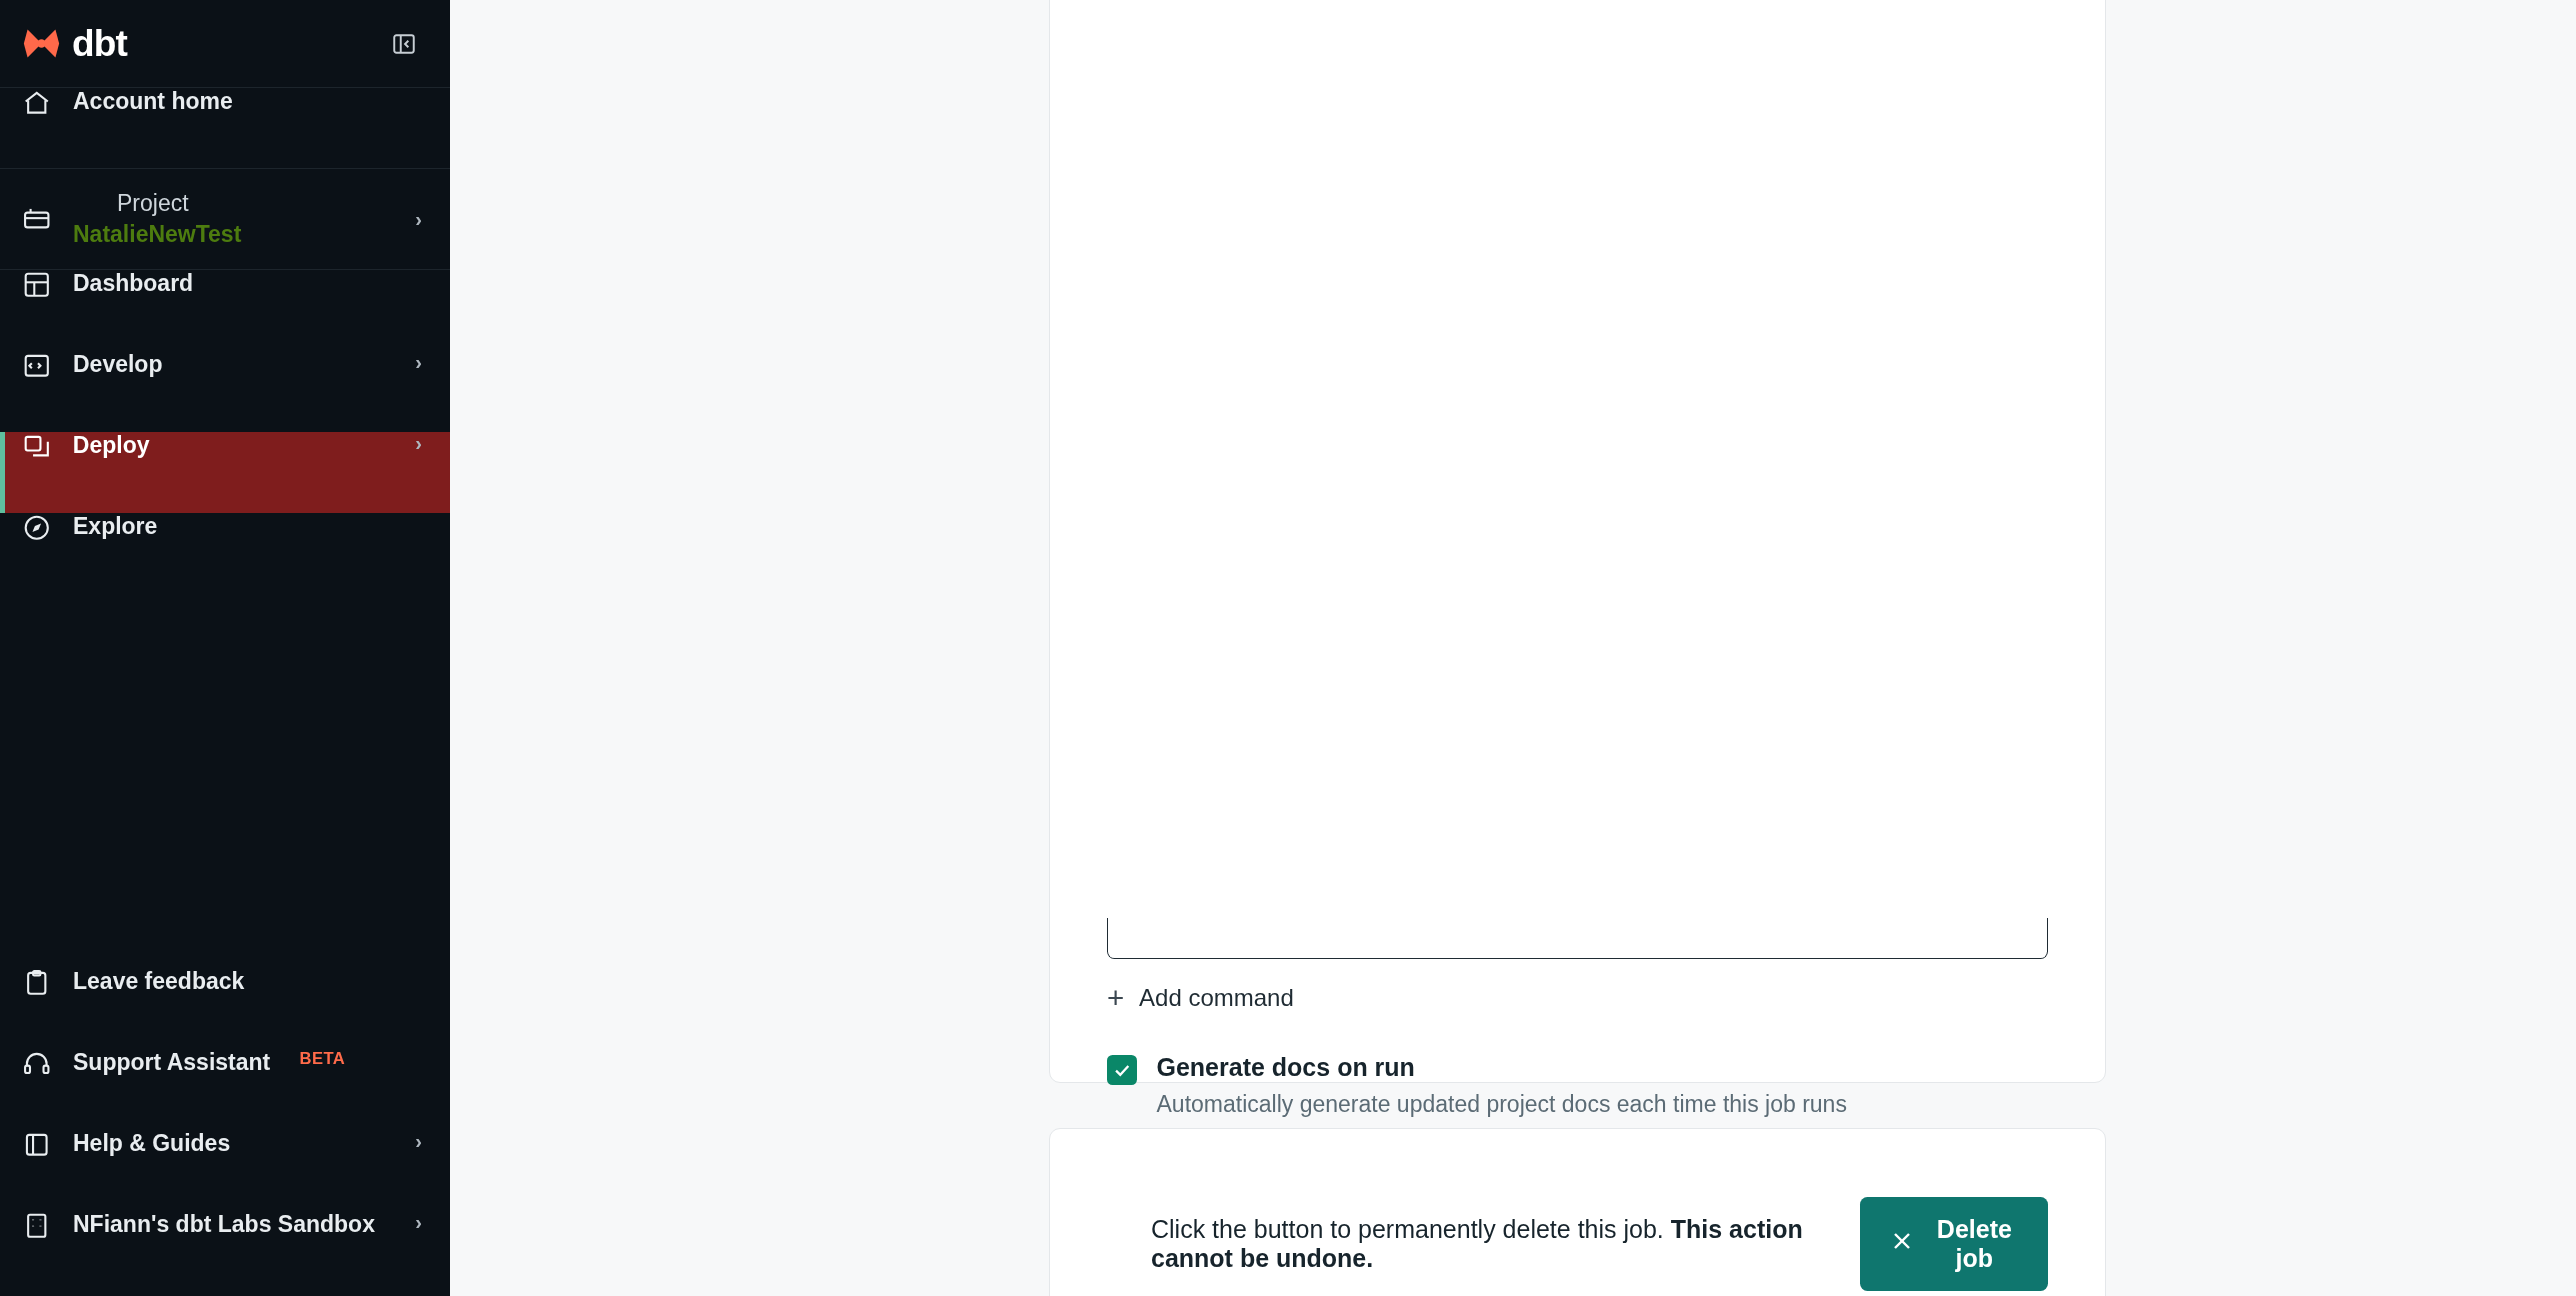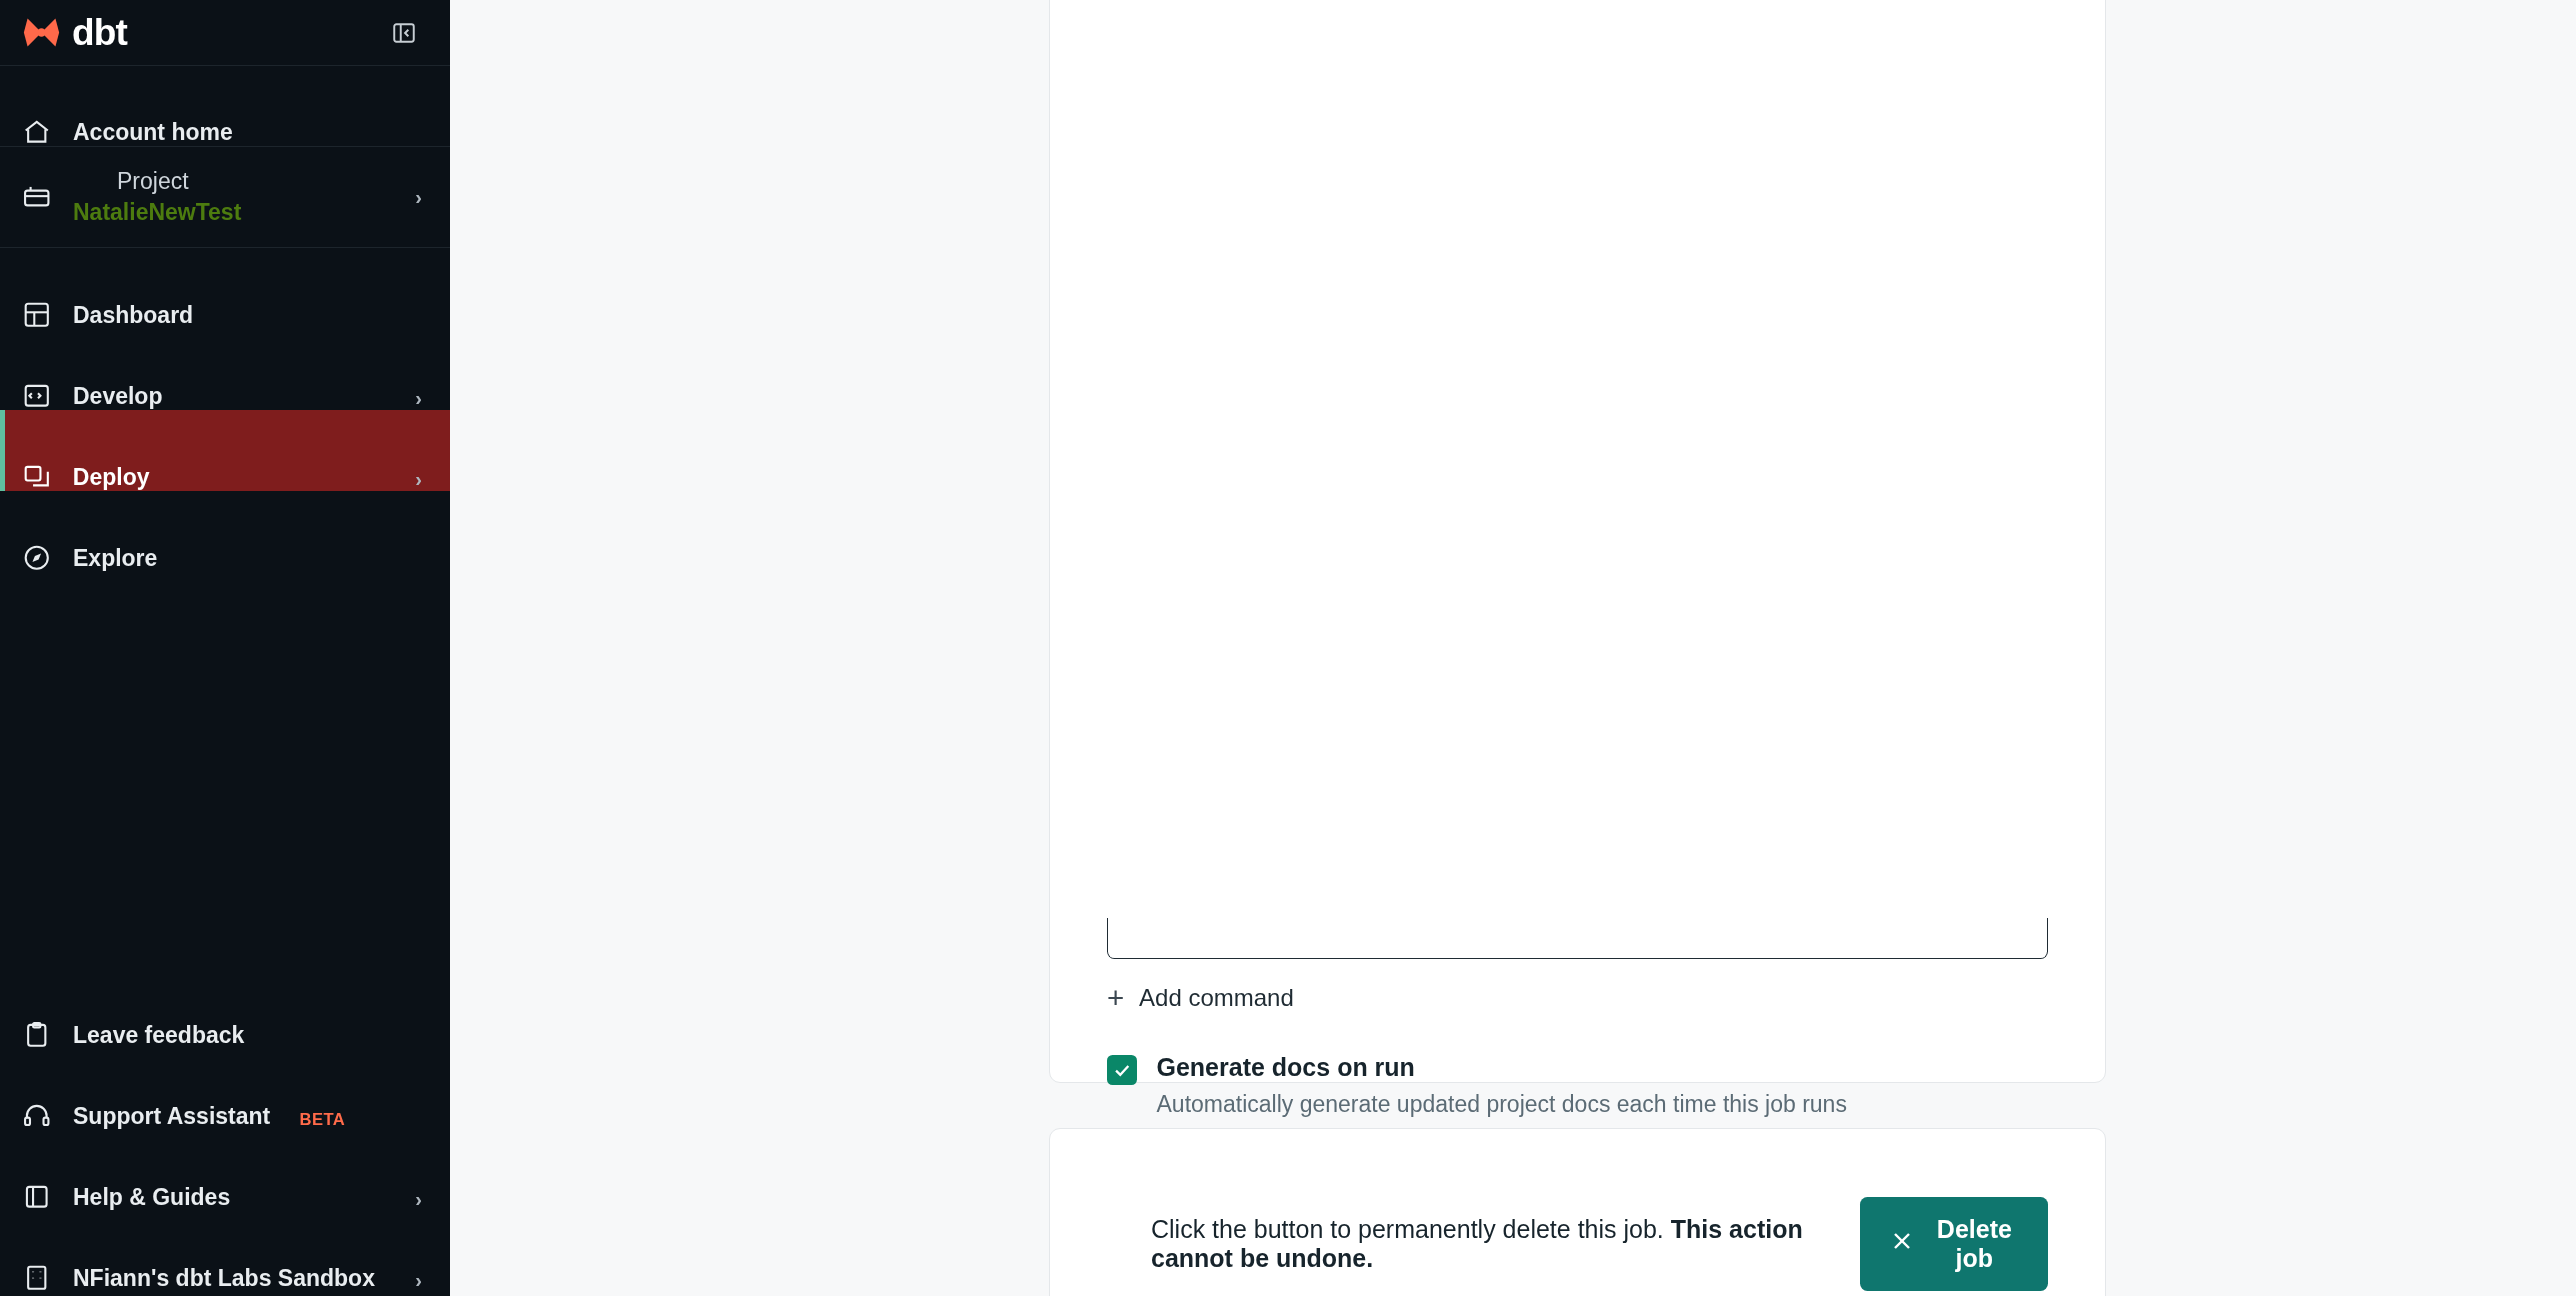--- a/index.html
+++ b/index.html
@@ -20,21 +20,21 @@
   .sidebar {
     width: 450px;
     flex: 0 0 450px;
     background: #0b1117;
     color: #ffffff;
     display: flex;
     flex-direction: column;
     position: relative;
   }
   .sidebar-top {
-    height: 66px;
+    height: 88px;
     display: flex;
     align-items: center;
     justify-content: space-between;
     padding: 0 31px 0 22px;
     border-bottom: 0.9px solid #1d252c;
   }
   .brand {
     display: flex;
     align-items: center;
     gap: 11px;
@@ -48,21 +48,21 @@
   }
   .collapse-btn {
     width: 31px; height: 31px;
     display: flex; align-items: center; justify-content: center;
     color: #c7ced4;
   }
 
   .nav-section { padding: 0; }
   .nav-item {
     display: flex;
-    align-items: flex-end;
+    align-items: flex-start;
     gap: 20px;
     padding: 0 28px 0 20px;
     height: 81px;
     color: #e9edf0;
     font-size: 23px;
     font-weight: 600;
     cursor: pointer;
     position: relative;
   }
   .nav-item .ico { width: 33px; flex: 0 0 33px; display: flex; align-items: center; justify-content: center; color: #e9edf0; }

